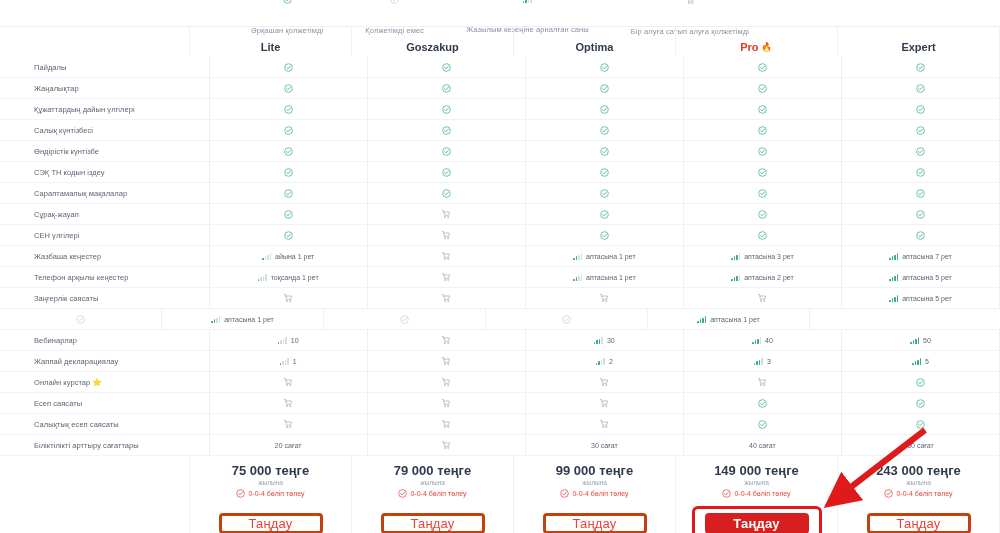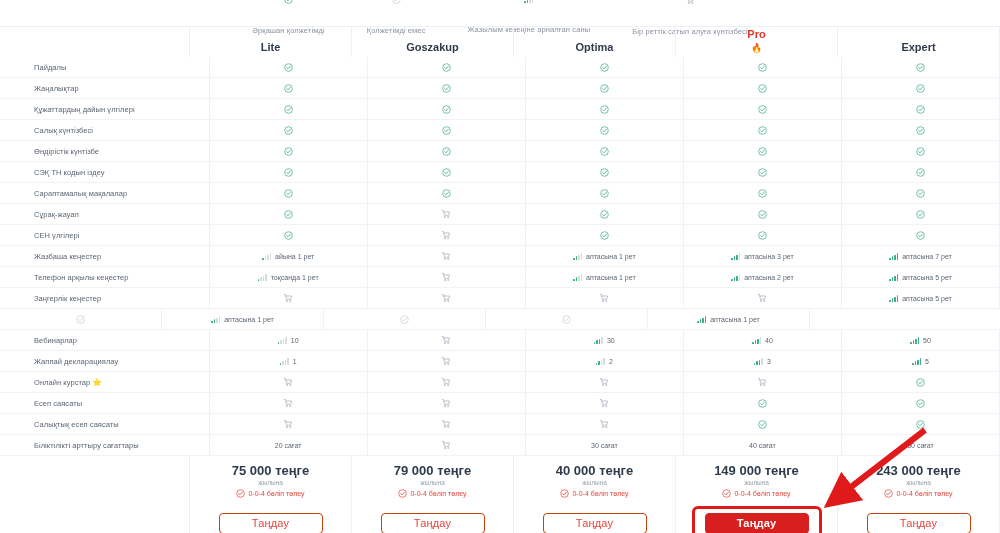--- a/index.html
+++ b/index.html
@@ -71,21 +71,21 @@
   .cell.plan { width: 162px; }
   .row.header .cell { height: 30px; align-items: flex-end; padding-bottom: 4px; }
   .row.header .plan-name {
     font-size: 11px;
     font-weight: bold;
     color: #2f3b4c;
     display: flex;
     align-items: center;
     gap: 3px;
   }
-  .row.header .plan-name.pro { color: #e8342a; flex-direction: column; }
+  .row.header .plan-name.pro { color: #e8342a; }
   .fire { font-size: 9px; }
 
   .row.data { border-bottom: 1px solid #f0f2f5; }
   .row.data .cell { height: 20px; }
   .row.data .cell.feature { height: 20px; margin-left: 24px; }
 
   .val {
     display: flex;
     align-items: center;
     justify-content: center;
@@ -122,25 +122,25 @@
     display: flex; align-items: center; gap: 3px;
     font-size: 7px; color: #e8453c; margin-top: 2px;
   }
 
   
   .row.buttons { border-bottom: 1px solid #eef0f4; }
   .row.buttons .cell { height: 38px; }
   .btn {
     width: 104px;
     height: 21px;
-    border: 1px solid #c2410c;
+    border: 3px solid #c2410c;
     border-radius: 4px;
     background: #fff;
     color: #e8453c;
-    font-size: 11px;
+    font-size: 13px;
     font-family: "Liberation Sans", sans-serif;
     display: flex;
     align-items: center;
     justify-content: center;
     cursor: pointer;
     letter-spacing: .2px;
   }
   .btn.primary {
     background: #d81f1f;
     border-color: #d81f1f;
@@ -195,21 +195,21 @@
         <span>Жазылым кезеңіне арналған саны</span>
       </div>
       <div class="legend-item">
         <span class="lg-ico">
           <svg class="cart" viewBox="0 0 20 20">
             <path d="M2.5 3 H5 L7 12.5 H15.5 L17 6 H5.6" fill="none" stroke="#9aa2b1" stroke-width="1.3" stroke-linecap="round" stroke-linejoin="round"></path>
             <circle cx="8" cy="16" r="1.4" fill="none" stroke="#9aa2b1" stroke-width="1.2"></circle>
             <circle cx="14.5" cy="16" r="1.4" fill="none" stroke="#9aa2b1" stroke-width="1.2"></circle>
           </svg>
         </span>
-        <span>Бір реттік сатып алуға күнтізбесі</span>
+        <span>Бір алуға сатып алуға қолжетімді</span>
       </div>
     </div>
 
   <div class="table">
     <div class="row header" id="header-row">
         <div class="cell feature"></div>
         <div class="cell plan">
           <span class="plan-name">
             <span>Lite</span>
           </span>
@@ -755,21 +755,21 @@
                 <i></i>
                 <i></i>
                 <i></i>
               </span>
               <span>аптасына 5 рет</span>
             </span>
           </div>
         </div>
         <div class="row data">
           <div class="cell feature">
-            <span>Заңгерлік кеңестер</span>
+            <span>Заңгерлік саясаты</span>
           </div>
           <div class="cell plan">
             <span class="val">
               <svg class="cart" viewBox="0 0 20 20">
                 <path d="M2.5 3 H5 L7 12.5 H15.5 L17 6 H5.6" fill="none" stroke="#9aa2b1" stroke-width="1.3" stroke-linecap="round" stroke-linejoin="round"></path>
                 <circle cx="8" cy="16" r="1.4" fill="none" stroke="#9aa2b1" stroke-width="1.2"></circle>
                 <circle cx="14.5" cy="16" r="1.4" fill="none" stroke="#9aa2b1" stroke-width="1.2"></circle>
               </svg>
             </span>
           </div>
@@ -1175,21 +1175,21 @@
           <div class="price-sub">жылына</div>
           <div class="price-split">
             <svg width="9" height="9" viewBox="0 0 20 20">
               <circle cx="10" cy="10" r="8.5" fill="none" stroke="#e8453c" stroke-width="1.6"></circle>
               <path d="M6 10.2 L8.8 13 L14.2 7.2" fill="none" stroke="#e8453c" stroke-width="1.8" stroke-linecap="round" stroke-linejoin="round"></path>
             </svg>
             <span>0-0-4 бөліп төлеу</span>
           </div>
         </div>
         <div class="cell plan">
-          <div class="price-main">40 000 теңге</div>
+          <div class="price-main">99 000 теңге</div>
           <div class="price-sub">жылына</div>
           <div class="price-split">
             <svg width="9" height="9" viewBox="0 0 20 20">
               <circle cx="10" cy="10" r="8.5" fill="none" stroke="#e8453c" stroke-width="1.6"></circle>
               <path d="M6 10.2 L8.8 13 L14.2 7.2" fill="none" stroke="#e8453c" stroke-width="1.8" stroke-linecap="round" stroke-linejoin="round"></path>
             </svg>
             <span>0-0-4 бөліп төлеу</span>
           </div>
         </div>
         <div class="cell plan">

